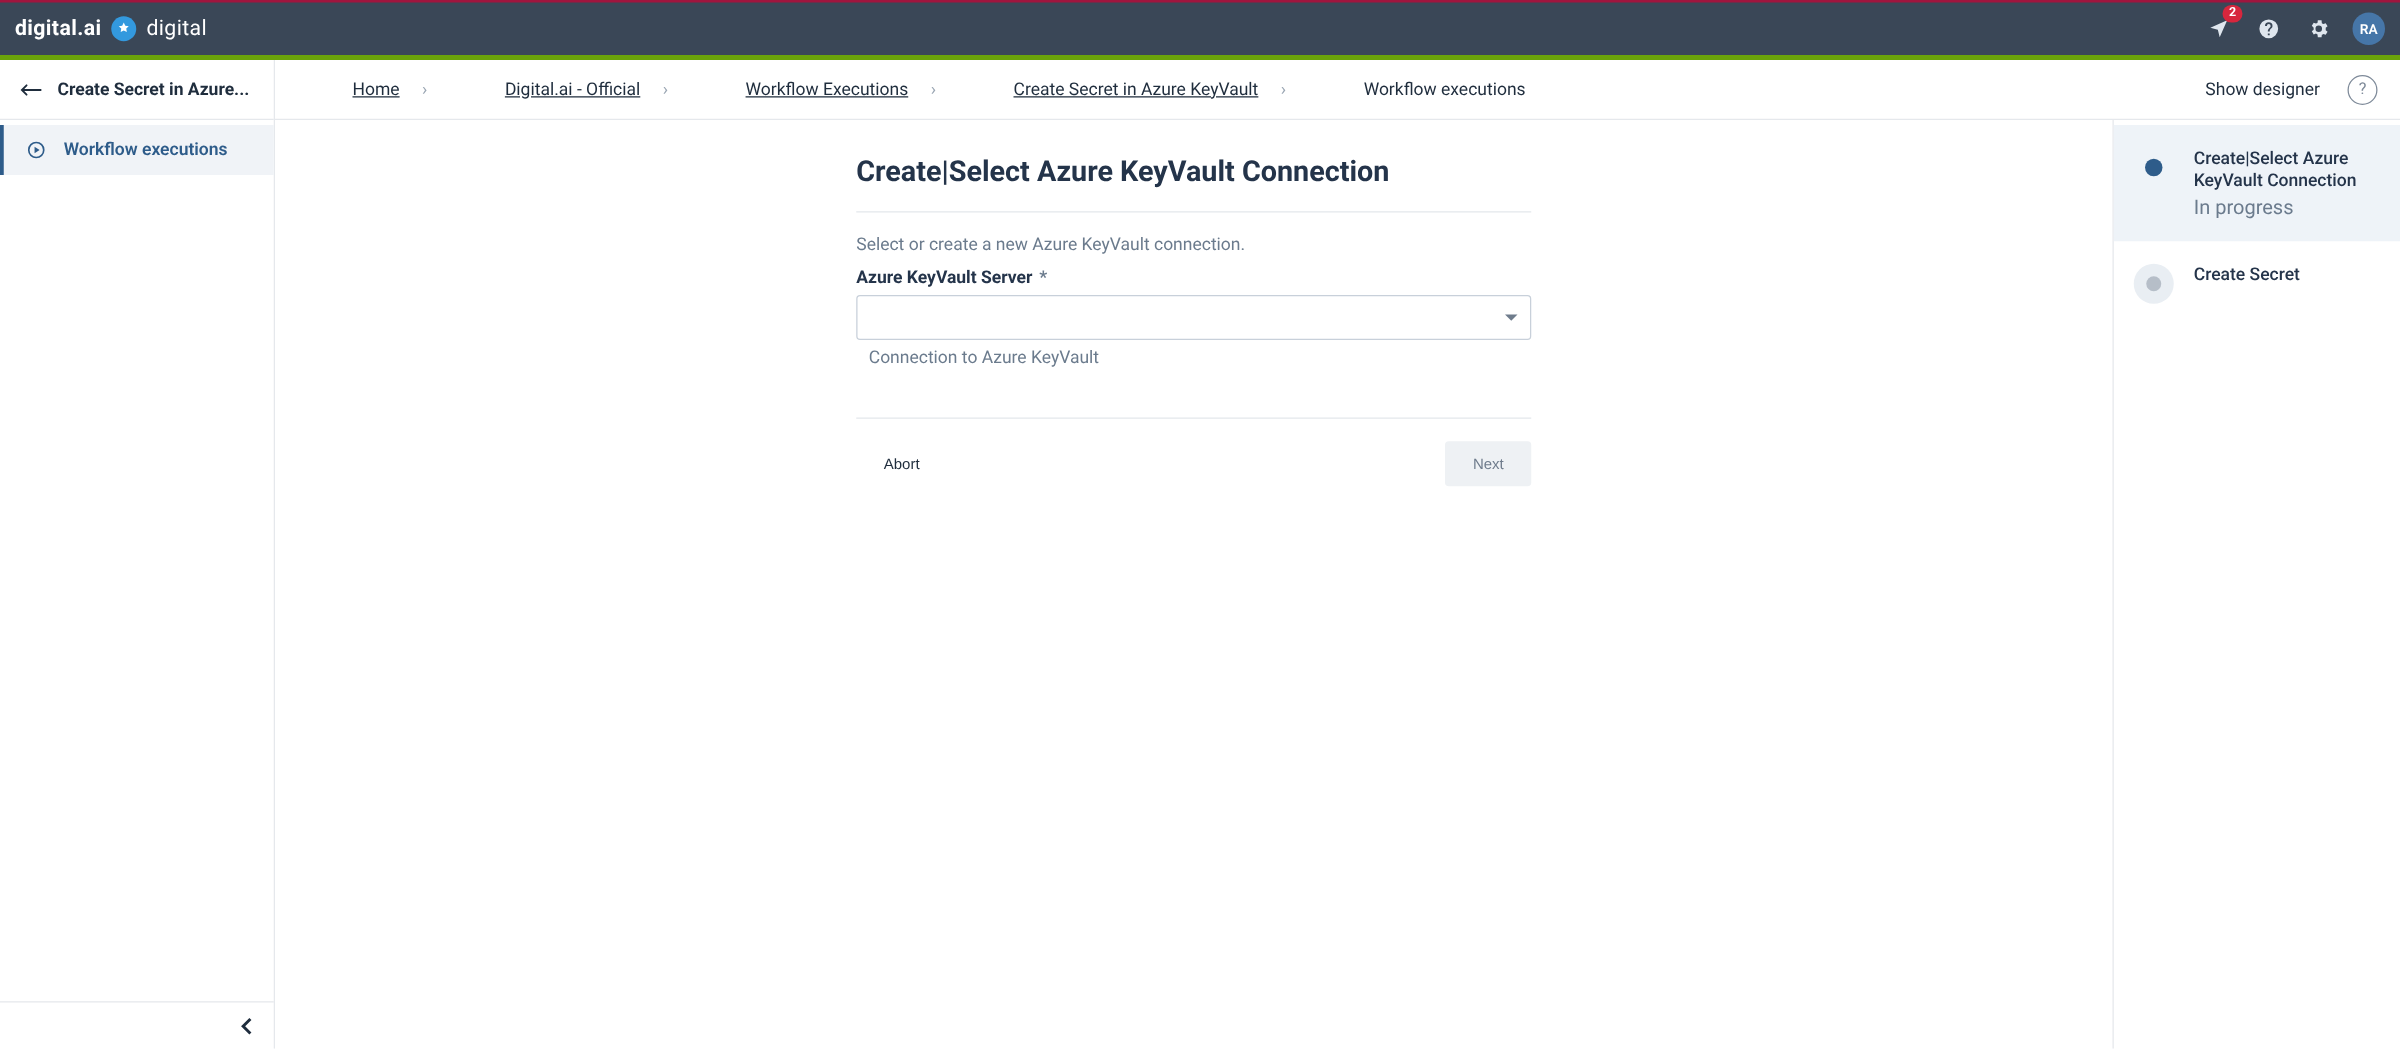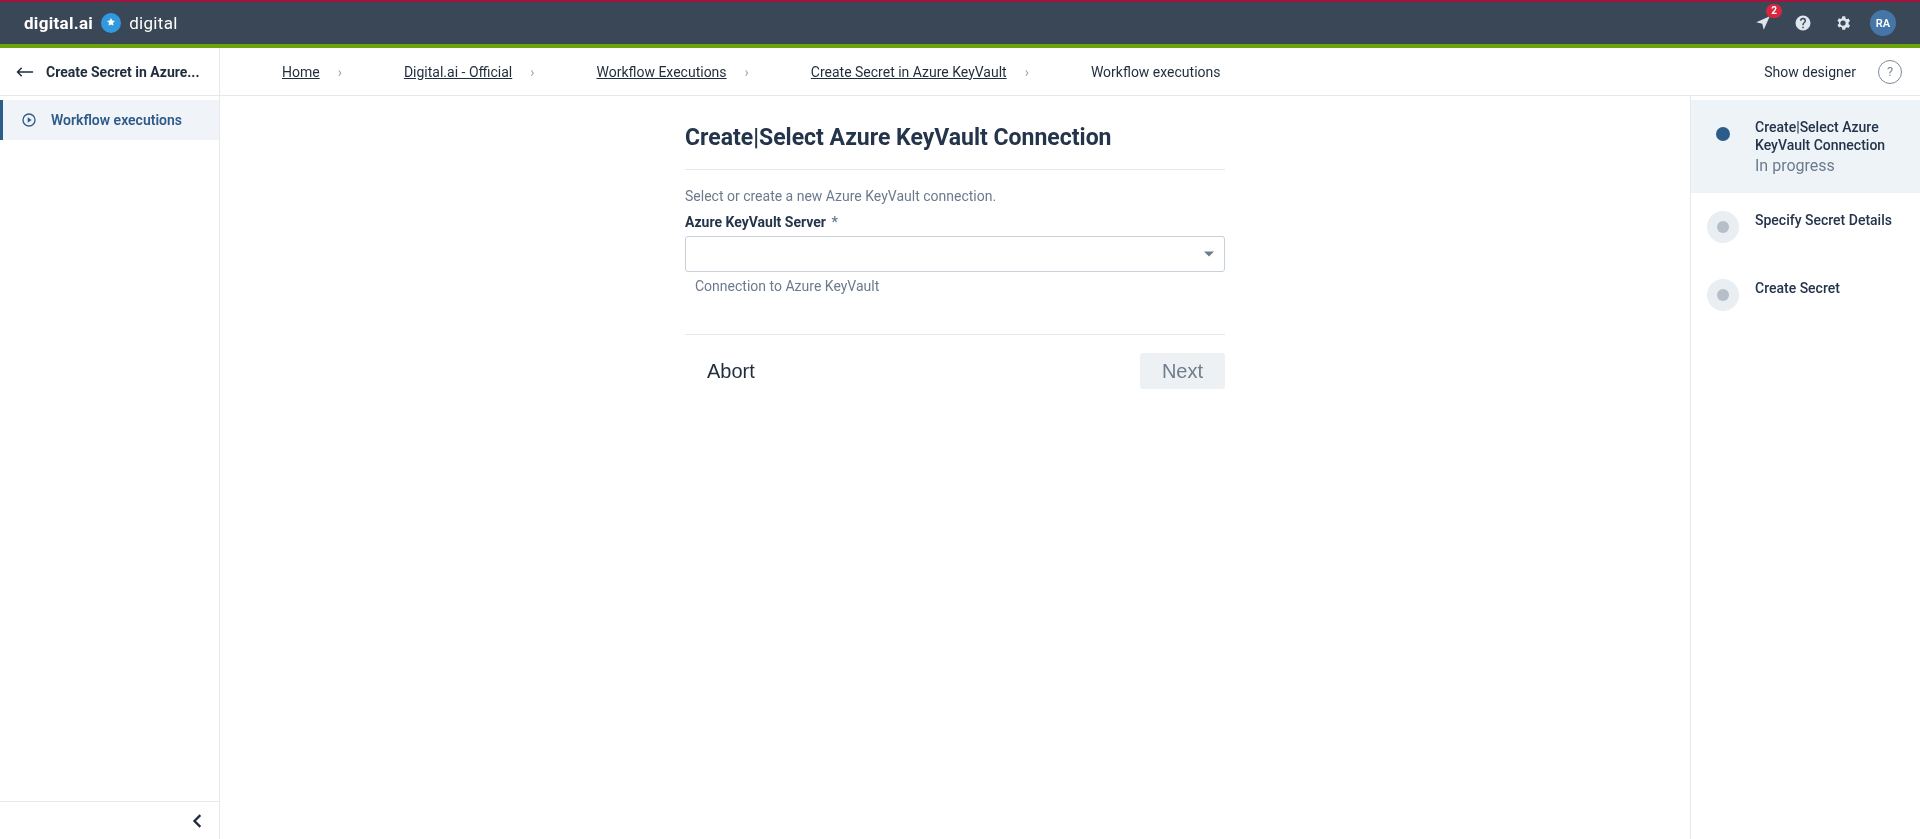--- a/index.html
+++ b/index.html
@@ -27,21 +27,21 @@
   }
 
   
   .topbar {
     height: 44px;
     background: var(--header-bg);
     border-top: 2px solid var(--header-border-top);
     display: flex;
     align-items: center;
     justify-content: space-between;
-    padding: 0 24px;
+    padding: 0 12px;
     color: #fff;
     text-align: right;
   }
   .topbar .brand {
     display: flex;
     align-items: center;
     gap: 8px;
     font-size: 17px;
     font-weight: 400;
   }
@@ -163,21 +163,21 @@
   }
   .hint { color: var(--text-muted); font-size: 14px; padding-left: 10px; margin-top: 6px; }
   .actions {
     margin-top: 40px;
     border-top: 1px solid #e3e7ec;
     padding-top: 18px;
     display: flex; justify-content: space-between; align-items: center;
   }
   .btn {
     height: 36px; padding: 0 22px; border: none; border-radius: 3px;
-    font-size: 20px; cursor: pointer; background: transparent; color: var(--text-dark);
+    font-size: 12px; cursor: pointer; background: transparent; color: var(--text-dark);
   }
   .btn.next { background: #eef1f4; color: #6f7c8c; cursor: default; }
 
   
   .steps {
     border-left: 1px solid var(--sidebar-border);
     padding-top: 4px;
   }
   .step {
     display: flex; gap: 16px; padding: 18px 18px 18px 16px;
@@ -309,27 +309,19 @@
           <span class="st-text">
             <span class="st-title">Create|Select Azure KeyVault Connection</span>
             <span class="st-sub">In progress</span>
           </span>
         </div>
         <div class="step inactive">
           <span class="dot-wrap">
               <span class="dot"></span>
             </span>
           <span class="st-text">
-            <span class="st-title">Specify Secret Details</span>
-          </span>
-        </div>
-        <div class="step inactive">
-          <span class="dot-wrap">
-              <span class="dot"></span>
-            </span>
-          <span class="st-text">
             <span class="st-title">Create Secret</span>
           </span>
         </div>
       </aside>
     </div>
   </section>
 </div>
 
 </body></html>

